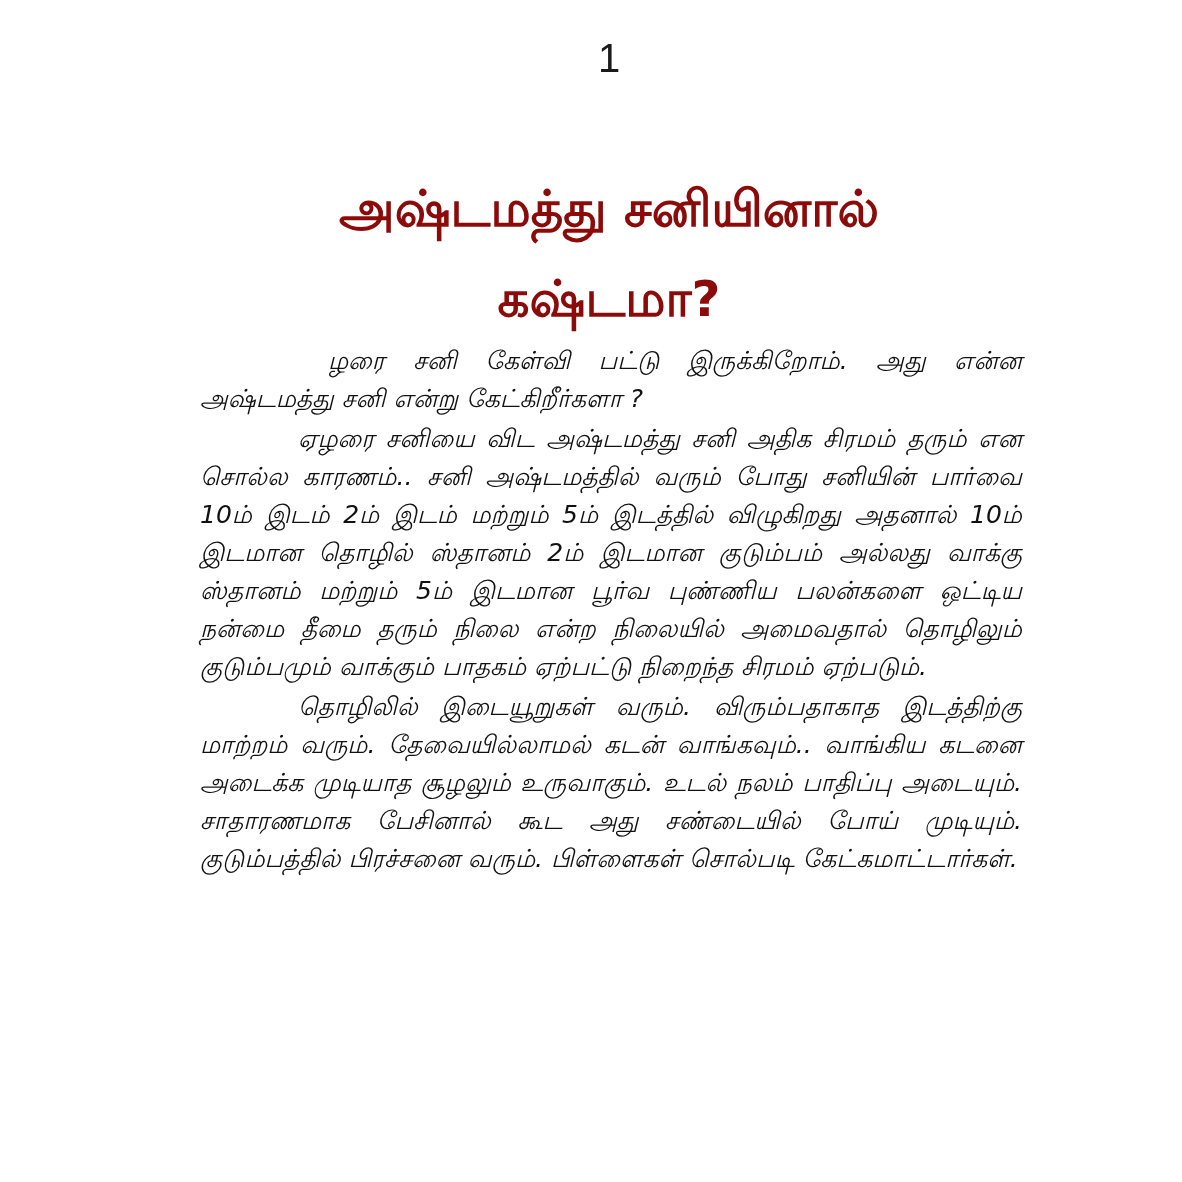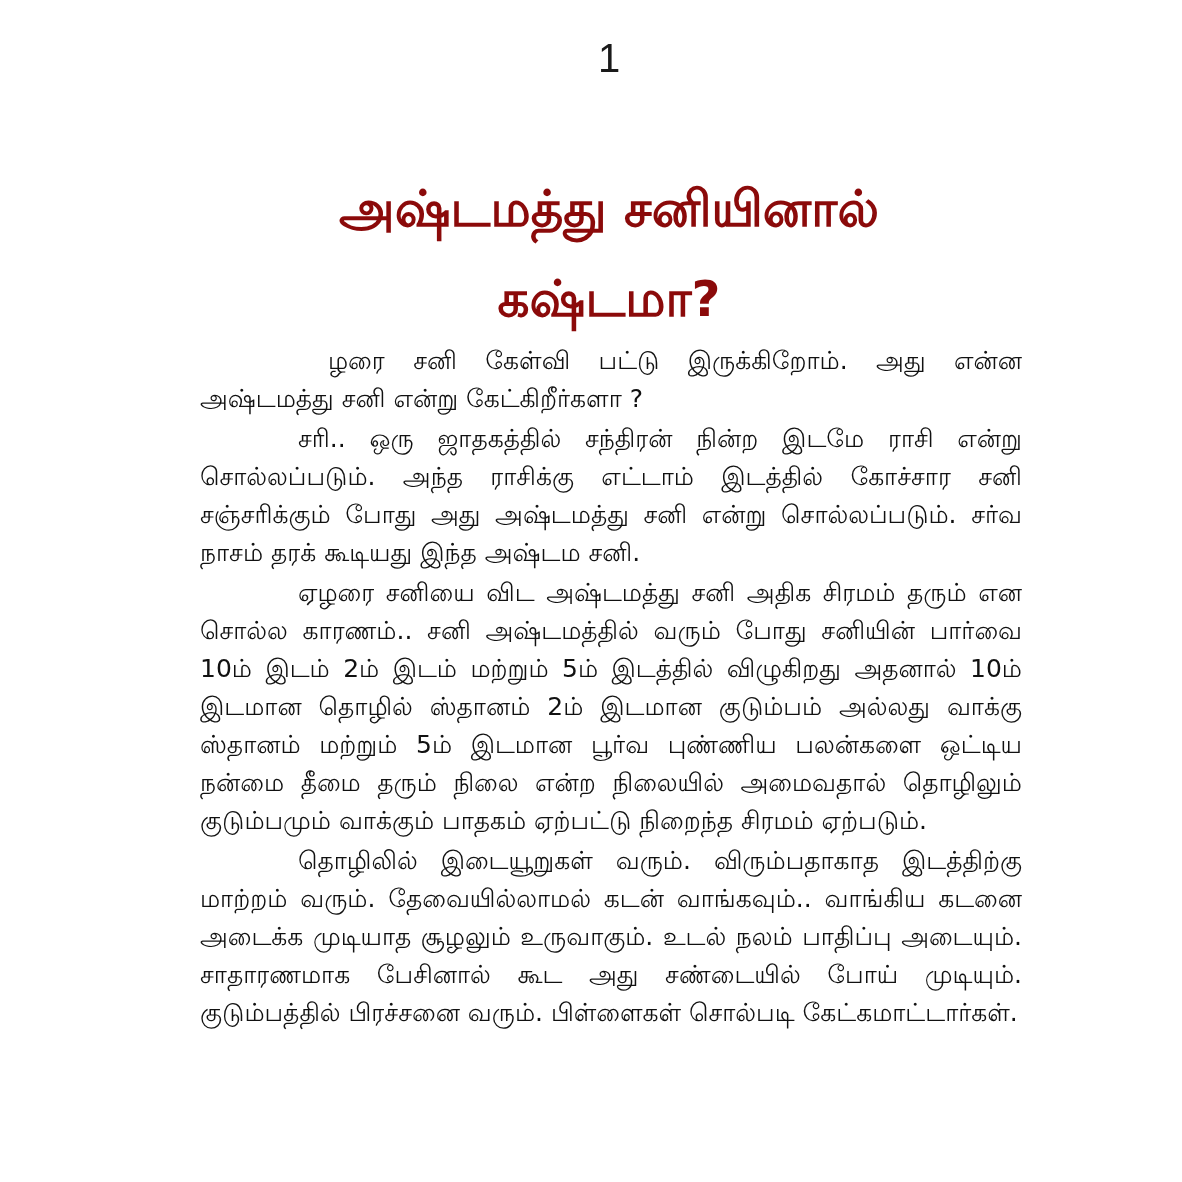--- a/index.html
+++ b/index.html
@@ -45,31 +45,31 @@
       left: 200px;
       width: 822px;
       font-size: 25px;
       line-height: 38px;
       text-align: justify;
       color: #111111;
     }
     .para {
       margin: 0 0 2px 0;
       text-indent: 98px;
+      font-style: italic;
     }
     .para.first { text-indent: 128px; }
   </style>
 </head>
 <body>
 
 <div class="page-number">1</div>
 
 <h1 class="title">
   <span class="line">அஷ்டமத்து சனியினால்</span>
   <span class="line">கஷ்டமா?</span>
 </h1>
 
 <div class="body-text">
   <p class="para first">ழரை சனி கேள்வி பட்டு இருக்கிறோம். அது என்ன அஷ்டமத்து சனி என்று கேட்கிறீர்களா ?</p>
-  <p class="para">சரி.. ஒரு ஜாதகத்தில் சந்திரன் நின்ற இடமே ராசி என்று சொல்லப்படும். அந்த ராசிக்கு எட்டாம் இடத்தில் கோச்சார சனி சஞ்சரிக்கும் போது அது அஷ்டமத்து சனி என்று சொல்லப்படும். சர்வ நாசம் தரக் கூடியது இந்த அஷ்டம சனி.</p>
   <p class="para">ஏழரை சனியை விட அஷ்டமத்து சனி அதிக சிரமம் தரும் என சொல்ல காரணம்.. சனி அஷ்டமத்தில் வரும் போது சனியின் பார்வை 10ம் இடம் 2ம் இடம் மற்றும் 5ம் இடத்தில் விழுகிறது அதனால்  10ம் இடமான தொழில் ஸ்தானம்  2ம் இடமான குடும்பம் அல்லது வாக்கு ஸ்தானம் மற்றும் 5ம் இடமான பூர்வ புண்ணிய பலன்களை ஒட்டிய நன்மை தீமை தரும் நிலை என்ற நிலையில் அமைவதால் தொழிலும் குடும்பமும் வாக்கும் பாதகம் ஏற்பட்டு நிறைந்த சிரமம் ஏற்படும்.</p>
   <p class="para">தொழிலில் இடையூறுகள் வரும். விரும்பதாகாத இடத்திற்கு மாற்றம் வரும். தேவையில்லாமல் கடன் வாங்கவும்.. வாங்கிய கடனை அடைக்க முடியாத சூழலும் உருவாகும். உடல் நலம் பாதிப்பு அடையும். சாதாரணமாக பேசினால் கூட அது சண்டையில் போய் முடியும். குடும்பத்தில் பிரச்சனை வரும். பிள்ளைகள் சொல்படி கேட்கமாட்டார்கள்.</p>
 </div>
 
 </body></html>

